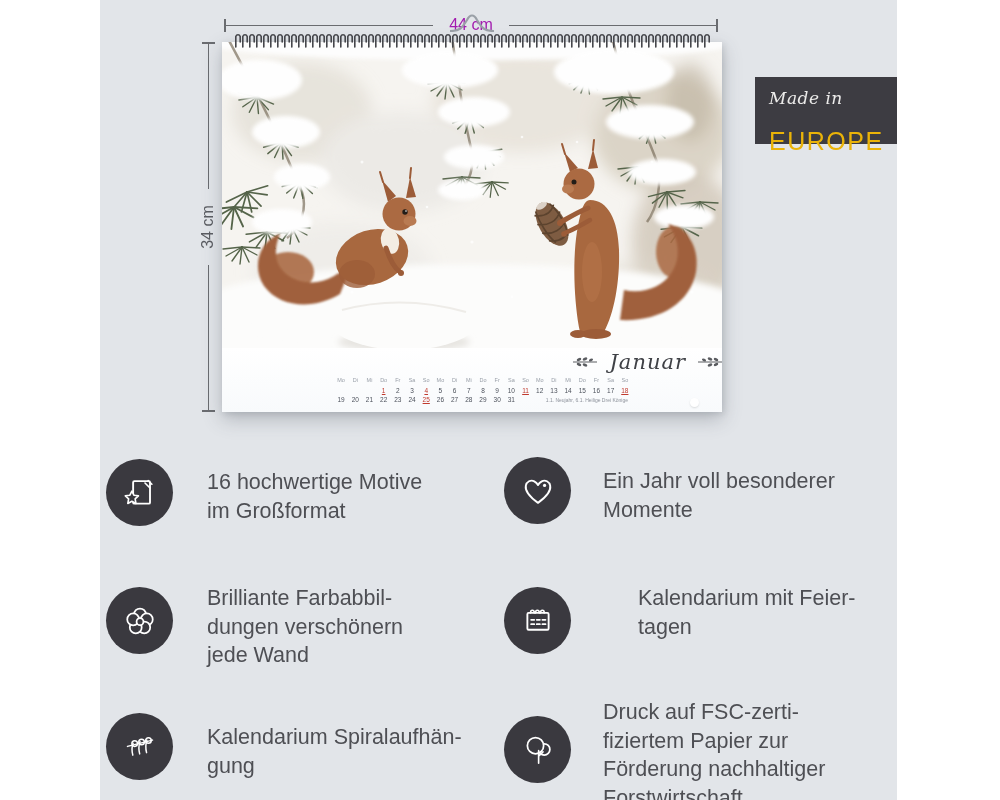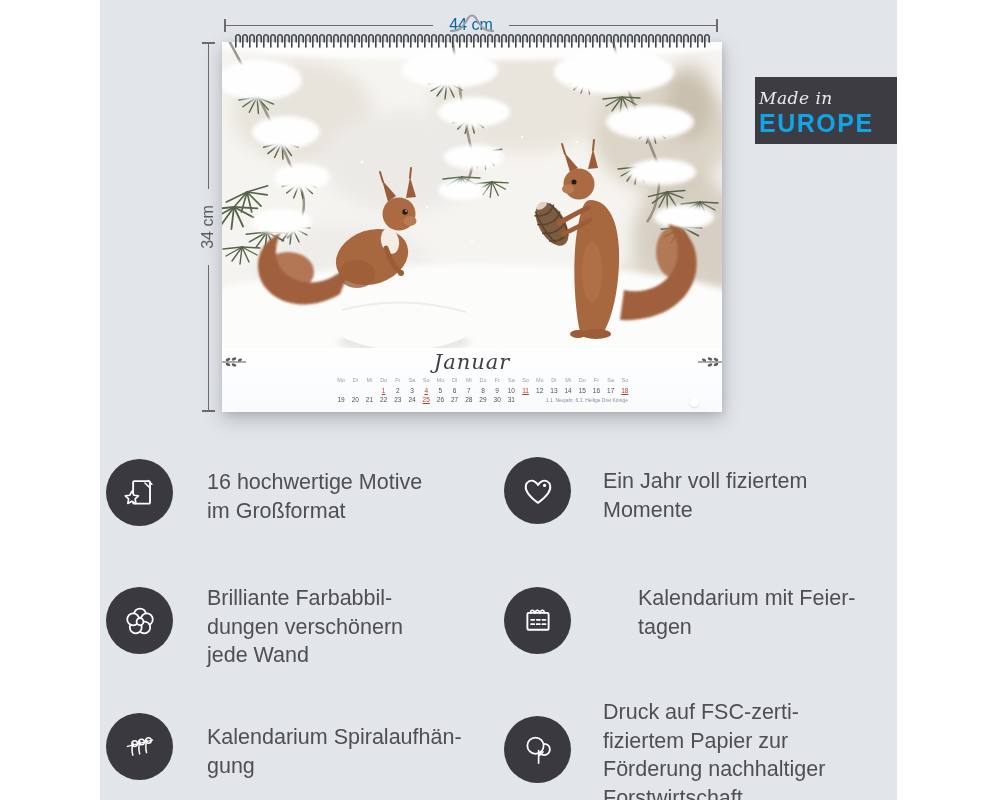--- a/index.html
+++ b/index.html
@@ -4,52 +4,52 @@
 <style>
   html,body{margin:0;padding:0;}
   body{
     width:1000px;height:800px;position:relative;overflow:hidden;
     background:#ffffff;
     font-family:"Liberation Sans", sans-serif;
   }
   .panel{position:absolute;left:100px;top:0;width:797px;height:800px;background:var(--panel-bg,#e2e5e9);}
 
   
-  .dim-w{position:absolute;left:224px;top:16px;width:494px;height:18px;display:flex;align-items:center;color:#0369a1;font-size:16px;}
+  .dim-w{position:absolute;left:224px;top:16px;width:494px;height:18px;display:flex;align-items:center;color:#a21caf;font-size:16px;}
   .dim-w .tick{width:2px;height:13px;background:#6a6c70;}
   .dim-w .line{flex:1;height:0;border-top:1.5px solid #6a6c70;}
   .dim-w .lbl{margin:0 16px;white-space:nowrap;}
   .dim-h{position:absolute;left:199px;top:42px;width:18px;height:370px;display:flex;flex-direction:column;align-items:center;color:#5b5d62;font-size:16px;}
   .dim-h .tick{height:2px;width:13px;background:#6a6c70;}
   .dim-h .line{flex:1;width:0;border-left:1.5px solid #6a6c70;}
   .dim-h .lbl-wrap{width:18px;height:76px;position:relative;}
   .dim-h .lbl{position:absolute;left:50%;top:50%;transform:translate(-50%,-50%) rotate(-90deg);white-space:nowrap;}
 
   
   .cal{position:absolute;left:222px;top:42px;width:500px;height:370px;background:#fcfdfe;
        box-shadow:0 7px 18px rgba(70,76,88,.30), 2px 2px 6px rgba(70,76,88,.14);}
   .cal-photo{position:absolute;left:0;top:0;width:500px;height:306px;display:block;}
   .cal-strip{position:absolute;left:0;top:306px;width:500px;height:64px;background:linear-gradient(180deg,#ffffff,#f8fafc);}
-  .month-row{position:absolute;top:2px;left:0;width:100%;display:flex;align-items:center;justify-content:space-between;gap:10px;}
+  .month-row{position:absolute;top:2px;left:0;width:100%;display:flex;align-items:center;justify-content:flex-end;gap:10px;}
   .month-title{font-family:"DejaVu Serif", serif;font-style:italic;font-size:21px;color:#3f4146;letter-spacing:1px;}
   .cal-grid{position:absolute;left:112px;top:28px;width:300px;}
   .cal-row{display:flex;}
   .cal-row span{width:14.2px;flex:0 0 14.2px;text-align:center;font-size:6.5px;line-height:9.5px;color:#4d525c;}
   .cal-row.wd span{font-size:5.5px;color:#9aa0a9;}
   .cal-row span.red{color:var(--holiday-red,#c13a2e);text-decoration:underline;text-decoration-thickness:1px;text-underline-offset:1px;}
   .cal-note{position:absolute;left:290px;top:49px;width:116px;text-align:right;font-size:5px;color:#8d929b;}
   .curl-dot{position:absolute;left:468px;top:50px;width:9px;height:9px;border-radius:50%;background:#ffffff;box-shadow:0 1px 2px rgba(0,0,0,.13);}
   .spiral{position:absolute;left:234px;top:30px;width:476px;height:18px;}
   .hanger{position:absolute;left:450px;top:12px;}
 
   
   .badge{position:absolute;left:755px;top:77px;width:142px;height:67px;background:var(--badge-bg,#3d3c42);
-         color:#fff;padding-left:4px;box-sizing:border-box;}
+         color:#fff;padding-left:14px;box-sizing:border-box;}
   .badge .made{font-family:"DejaVu Serif", serif;font-style:italic;font-size:17px;color:#ecebea;margin-top:11px;letter-spacing:.5px;}
-  .badge .europe{font-size:25px;letter-spacing:1.5px;margin-top:1px;font-weight:700;color:#0ea5e9;}
+  .badge .europe{font-size:25px;letter-spacing:1.5px;margin-top:19px;font-weight:400;color:#eab308;}
 
   
   .feature{position:absolute;display:flex;align-items:flex-start;}
   .ficon{width:67px;height:67px;border-radius:50%;background:var(--icon-circle,#3a393f);
          display:flex;align-items:center;justify-content:center;flex:0 0 67px;}
   .ftext{color:var(--feature-text,#4e4f54);font-size:21.5px;line-height:28.5px;}
   .f1{left:106px;top:459px;} .f1 .ftext{margin-left:34px;margin-top:9px;width:240px;}
   .f2{left:504px;top:457px;} .f2 .ftext{margin-left:32px;margin-top:10px;width:252px;}
   .f3{left:106px;top:587px;justify-content:flex-end;} .f3 .ftext{margin-left:34px;margin-top:-3px;width:238px;}
   .f4{left:504px;top:587px;gap:35px;} .f4 .ftext{margin-left:32px;margin-top:-3px;width:238px;}
@@ -358,21 +358,21 @@
   <div class="ftext">16 hochwertige Motive im Großformat</div>
 </div>
 
 <div class="feature f2">
   <div class="ficon">
     <svg width="40" height="40" viewBox="0 0 64 64">
       <path d="M32,51 C18,41 11,32 12.5,23.5 C13.7,17 20.5,13.5 26,16.5 C28.7,18 31,20.5 32,22.5 C33,20.5 35.3,18 38,16.5 C43.5,13.5 50.3,17 51.5,23.5 C53,32 46,41 32,51 Z" fill="none" stroke="#ffffff" stroke-width="3" stroke-linejoin="round"></path>
       <circle cx="42.5" cy="23" r="2.6" fill="#ffffff"></circle>
     </svg>
   </div>
-  <div class="ftext">Ein Jahr voll fiziertem Momente</div>
+  <div class="ftext">Ein Jahr voll besonderer Momente</div>
 </div>
 
 <div class="feature f3">
   <div class="ficon">
     <svg width="40" height="40" viewBox="0 0 64 64">
       <g fill="#3a393f" stroke="#ffffff" stroke-width="2.8">
         <circle cx="32" cy="21.5" r="9.5"></circle>
           <circle cx="42.9" cy="29.4" r="9.5"></circle>
           <circle cx="38.8" cy="42.3" r="9.5"></circle>
         <circle cx="25.2" cy="42.3" r="9.5"></circle>

